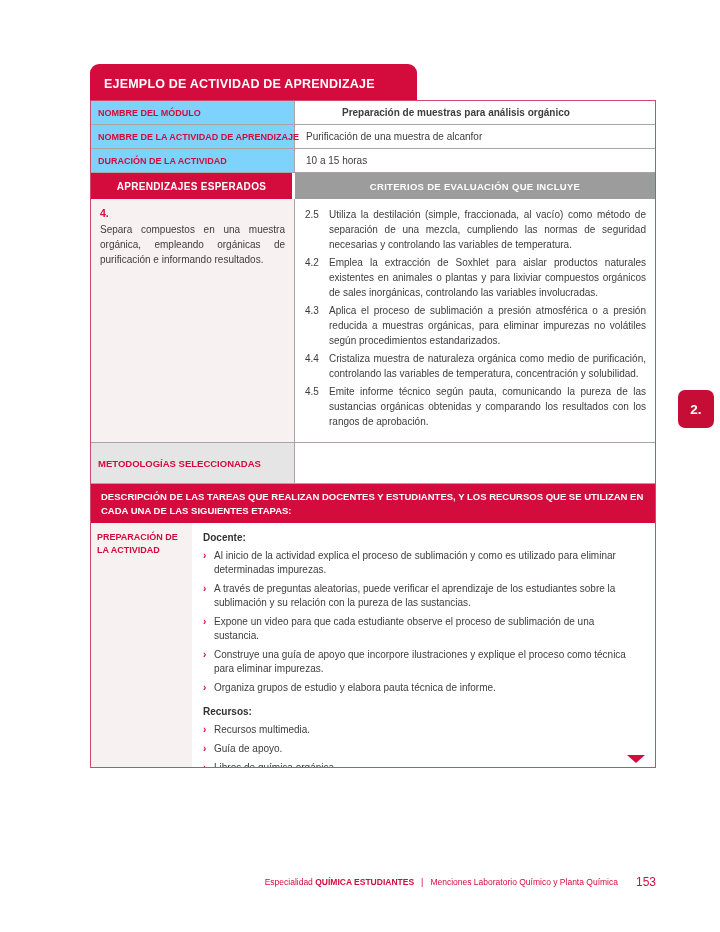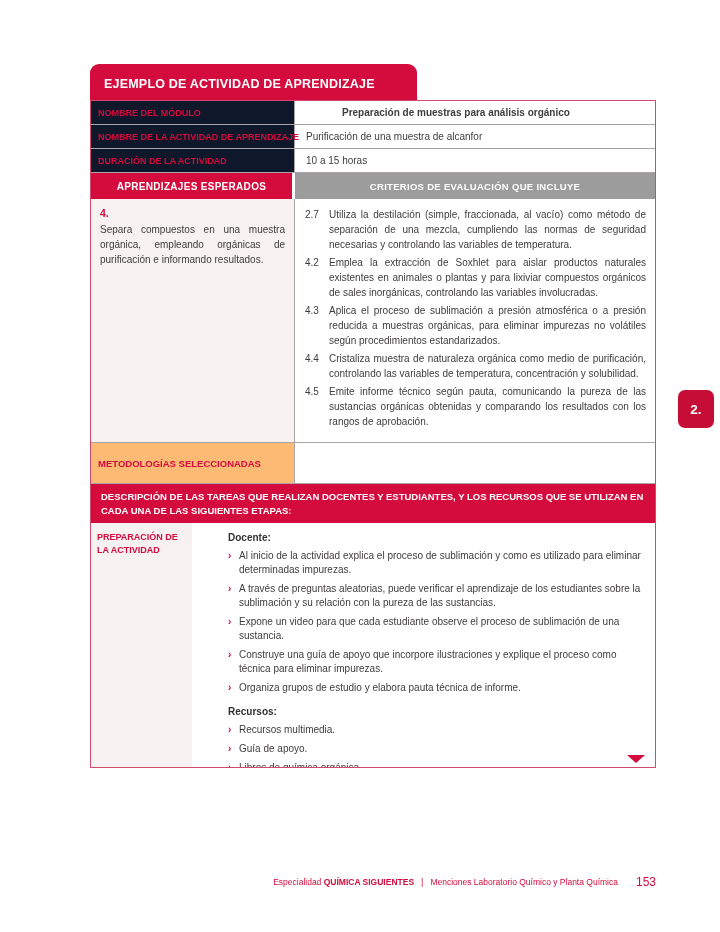--- a/index.html
+++ b/index.html
@@ -17,21 +17,21 @@
     color:#fff;font-weight:700;font-size:12.5px;letter-spacing:.2px;white-space:nowrap;
   }
 
   
   .doc-table{
     position:absolute;left:90px;top:100px;width:566px;height:668px;
     border:1px solid #d04b6b;background:#fff;display:flex;flex-direction:column;
   }
   .info-row{display:flex;height:24px;border-bottom:1px solid #aba4a6;flex:none;}
   .info-label{
-    width:204px;flex:none;background:#0f172a;border-right:1px solid #aba4a6;
+    width:204px;flex:none;background:#7dd3fc;border-right:1px solid #aba4a6;
     display:flex;align-items:center;padding:0 7px;
     color:#d40b3d;font-weight:700;font-size:9px;white-space:nowrap;
   }
   .info-value{flex:1;display:flex;align-items:center;padding:0 11px;font-size:10px;color:#3f3c3d;white-space:nowrap;}
   .info-row:nth-child(1) .info-value{font-weight:700;margin-left:36px;}
 
   .header-row{display:flex;height:26px;flex:none;}
   .header-left{
     width:204px;flex:none;background:#d40b3d;border-right:3px solid #fff;
     display:flex;align-items:center;justify-content:center;
@@ -46,34 +46,34 @@
   .objective-cell{width:204px;flex:none;background:#f7f1f2;border-right:1px solid #aba4a6;padding:8px 9px;}
   .objective-num{color:#d40b3d;font-weight:700;font-size:10.5px;margin-bottom:3px;}
   .objective-text{font-size:10px;line-height:15px;text-align:justify;}
   .criteria-cell{flex:1;padding:8px 9px 8px 10px;overflow:hidden;}
   .criterion{display:flex;font-size:10px;line-height:15px;margin-bottom:3px;}
   .criterion .num{width:24px;flex:none;}
   .criterion .txt{flex:1;text-align:justify;}
 
   .method-row{display:flex;height:41px;border-bottom:1px solid #aba4a6;flex:none;}
   .method-label{
-    width:204px;flex:none;background:#fdba74;border-right:1px solid #aba4a6;
+    width:204px;flex:none;background:#e5e5e5;border-right:1px solid #aba4a6;
     display:flex;align-items:center;padding:0 7px;
     color:#d40b3d;font-weight:700;font-size:9.5px;white-space:nowrap;
   }
   .method-values{flex:1;padding:5px 11px;display:flex;flex-direction:column;justify-content:center;}
   .method-value{font-size:10px;line-height:15px;}
 
   .banner{
     height:39px;flex:none;background:#d40b3d;color:#fff;
     font-weight:700;font-size:9.5px;line-height:14px;
     padding:5px 10px;display:flex;align-items:center;
   }
 
-  .prep-row{display:flex;flex:1;overflow:hidden;gap:25px;}
+  .prep-row{display:flex;flex:1;overflow:hidden;}
   .prep-label{
     width:101px;flex:none;background:#f7f1f2;
     padding:8px 6px;color:#d40b3d;font-weight:700;font-size:9px;line-height:13px;
   }
   .prep-content{flex:1;padding:7px 14px 6px 11px;overflow:hidden;}
   .sub-heading{font-weight:700;font-size:10px;color:#333031;margin:2px 0 6px;}
   .bullet{display:flex;font-size:10px;line-height:14px;margin-bottom:5px;}
   .bullet .glyph{color:#d40b3d;font-weight:700;width:11px;flex:none;}
   .bullet .txt{flex:1;}
   .recursos-block{margin-top:11px;}
@@ -128,21 +128,21 @@
       <div class="header-right">CRITERIOS DE EVALUACIÓN QUE INCLUYE</div>
     </div>
 
     <div class="content-row">
       <div class="objective-cell">
         <div class="objective-num">4.</div>
         <div class="objective-text">Separa compuestos en una muestra orgánica, empleando orgánicas de purificación e informando resultados.</div>
       </div>
       <div class="criteria-cell">
         <div class="criterion">
-            <div class="num">2.7</div>
+            <div class="num">2.5</div>
             <div class="txt">Utiliza la destilación (simple, fraccionada, al vacío) como método de separación de una mezcla, cumpliendo las normas de seguridad necesarias y controlando las variables de temperatura.</div>
           </div>
           <div class="criterion">
             <div class="num">4.2</div>
             <div class="txt">Emplea la extracción de Soxhlet para aislar productos naturales existentes en animales o plantas y para lixiviar compuestos orgánicos de sales inorgánicas, controlando las variables involucradas.</div>
           </div>
           <div class="criterion">
             <div class="num">4.3</div>
             <div class="txt">Aplica el proceso de sublimación a presión atmosférica o a presión reducida a muestras orgánicas, para eliminar impurezas no volátiles según procedimientos estandarizados.</div>
           </div>
@@ -208,19 +208,19 @@
         </div>
       </div>
     </div>
 
     <div class="triangle"></div>
   </div>
 
   <div class="side-tab">2.</div>
 
   <div class="footer">
-    <span class="footer-text"><span>Especialidad </span><span class="b">QUÍMICA SIGUIENTES</span></span>
+    <span class="footer-text"><span>Especialidad </span><span class="b">QUÍMICA ESTUDIANTES</span></span>
     <span class="footer-divider">|</span>
     <span class="footer-text">Menciones Laboratorio Químico y Planta Química</span>
     <span class="page-num">153</span>
   </div>
 
 </div>
 
 </body></html>

